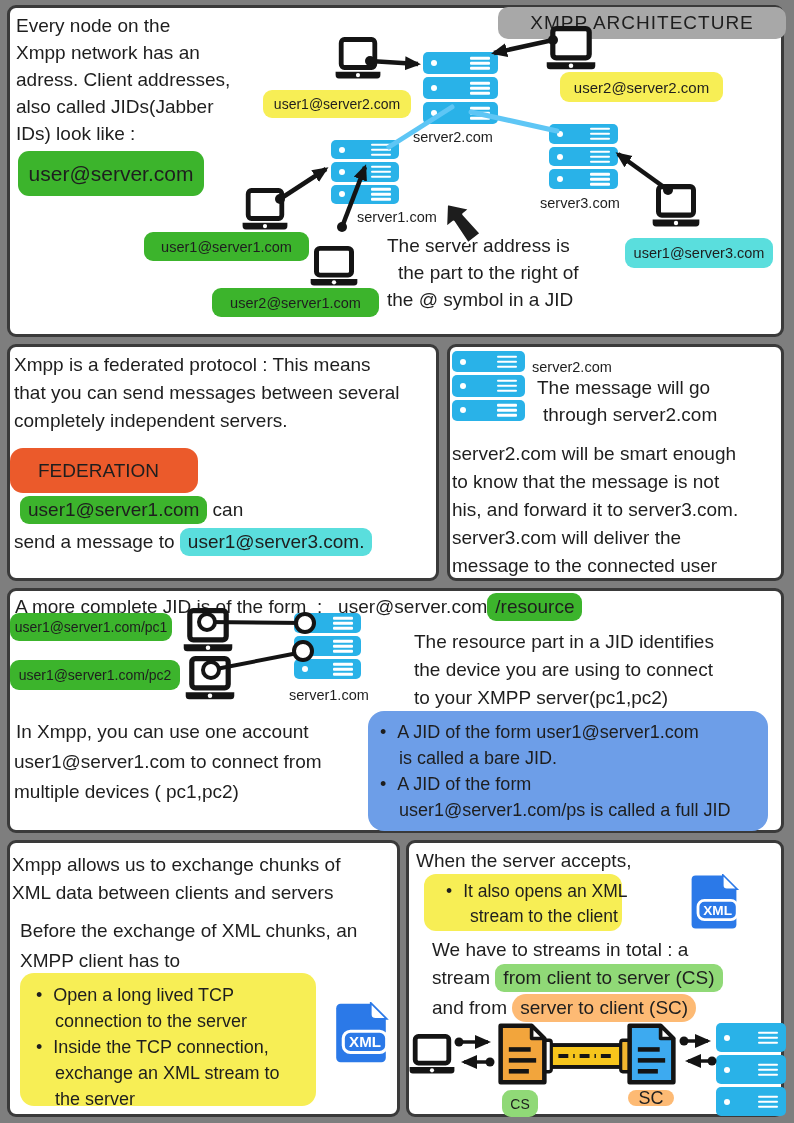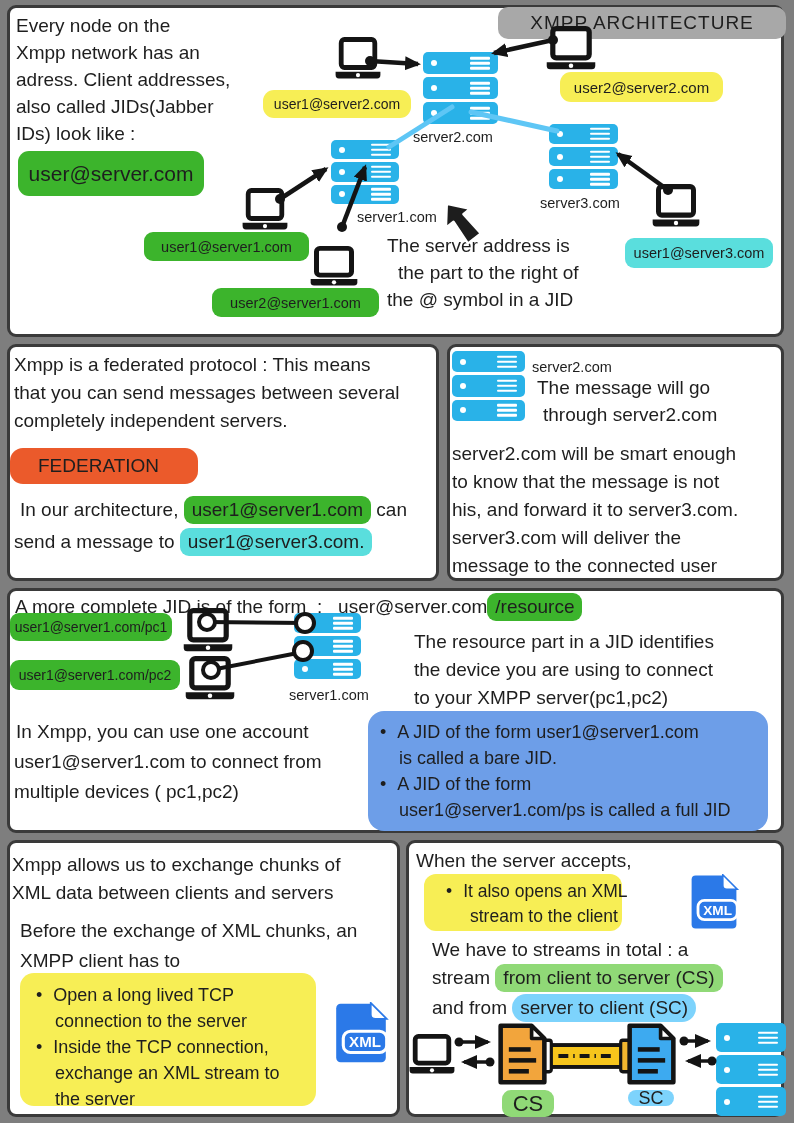--- a/index.html
+++ b/index.html
@@ -25,26 +25,26 @@
   .icon{position:absolute;z-index:15;}
   .icon svg{display:block;width:100%;height:100%;}
   .pipe{z-index:5 !important;}
   .overlay{position:absolute;left:0;top:0;z-index:40;pointer-events:none;}
   
   .notebox{position:absolute;z-index:11;box-sizing:border-box;}
   .nline{white-space:pre;}
   .bl::before{content:"•";margin-right:11px;}
   .cl{padding-left:19px;}
   .c-green{background:#3cb42c;}
-  .c-yellow{background:#f7ee55;border-radius:11px;}
+  .c-yellow{background:#f7ee55;}
   .c-cyan{background:#5adedd;}
   .c-orange{background:#eb5a2b;}
   .c-bluebox{background:#6d9ee8;}
   .c-lgreen{background:#90d977;}
-  .c-sky{background:#7dd3fc;border-radius:14px;}
+  .c-sky{background:#fdba74;border-radius:14px;}
 </style>
 </head>
 <body>
 
 <div class="page">
 
   <div class="panel" style="left:7px;top:5px;width:777px;height:332px;"></div>
   <div class="panel" style="left:7px;top:344px;width:432px;height:237px;"></div>
   <div class="panel" style="left:447px;top:344px;width:337px;height:237px;"></div>
   <div class="panel" style="left:7px;top:588px;width:777px;height:245px;"></div>
@@ -195,24 +195,24 @@
     </div>
 
   <div class="t" style="left:387px;top:234px;">The server address is</div>
   <div class="t" style="left:398px;top:261px;">the part to the right of</div>
   <div class="t" style="left:387px;top:288px;">the @ symbol in a JID</div>
 
   <div class="t" style="left:14px;top:353px;">Xmpp is a federated protocol : This means</div>
   <div class="t" style="left:14px;top:381px;">that you can send messages between several</div>
   <div class="t" style="left:14px;top:409px;">completely independent servers.</div>
 
-  <div class="pill c-orange" style="left:10px;top:448px;width:188px;height:36px;font-size:19px;border-radius:13px;justify-content:flex-start;padding-left:28px;">FEDERATION</div>
+  <div class="pill c-orange" style="left:10px;top:448px;width:188px;height:45px;font-size:19px;border-radius:13px;justify-content:flex-start;padding-left:28px;">FEDERATION</div>
 
   <div class="mix" style="left:20px;top:496px;">
-    <span>In our architecture, </span><span class="hl c-green">user1@server1.com</span><span> can</span>
+    <span class="hl c-green">user1@server1.com</span><span> can</span>
   </div>
   <div class="mix" style="left:14px;top:528px;">
     <span>send a message to </span><span class="hl c-cyan">user1@server3.com.</span>
   </div>
 
   <div class="srv" style="left:452px;top:351px;width:73px;height:70px;">
       <div class="srv-u">
         <span class="dot"></span>
         <span class="bars">
           <i></i>
@@ -410,21 +410,21 @@
       <div class="srv-u">
         <span class="dot"></span>
         <span class="bars">
           <i></i>
           <i></i>
           <i></i>
         </span>
       </div>
     </div>
 
-  <div class="pill c-lgreen" style="left:502px;top:1090px;width:52px;height:27px;font-size:22px;">CS</div>
+  <div class="pill c-lgreen" style="left:502px;top:1090px;width:36px;height:27px;font-size:14px;">CS</div>
   <div class="pill c-sky" style="left:628px;top:1090px;width:46px;height:16px;font-size:18px;">SC</div>
 
   <svg class="overlay" width="794" height="1123" viewBox="0 0 794 1123">
     <defs>
       <marker id="ah" markerUnits="userSpaceOnUse" markerWidth="18" markerHeight="16" refX="13" refY="7" orient="auto">
         <path d="M0,0 L16,7 L0,14 z" fill="#141414"></path>
       </marker>
     </defs>
 
     <g stroke="#5ec6f5" stroke-width="5" stroke-linecap="round">

